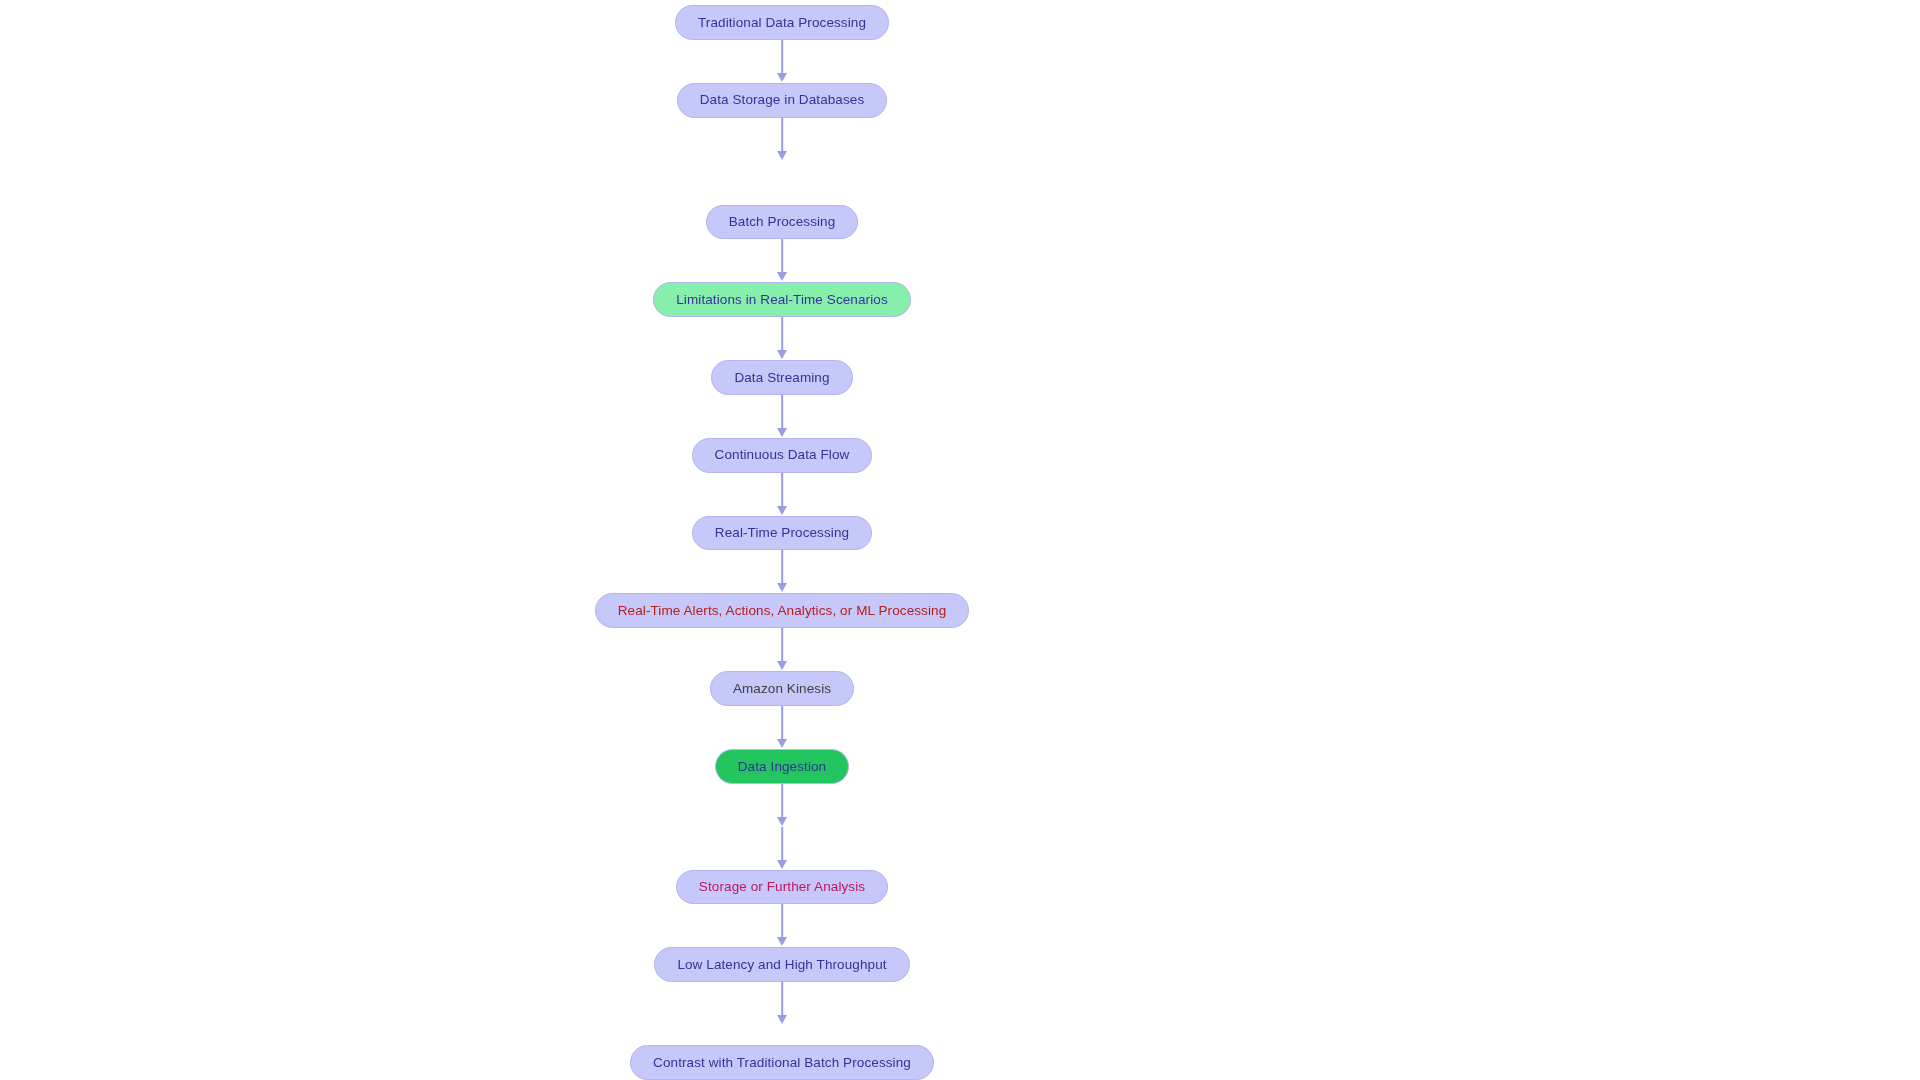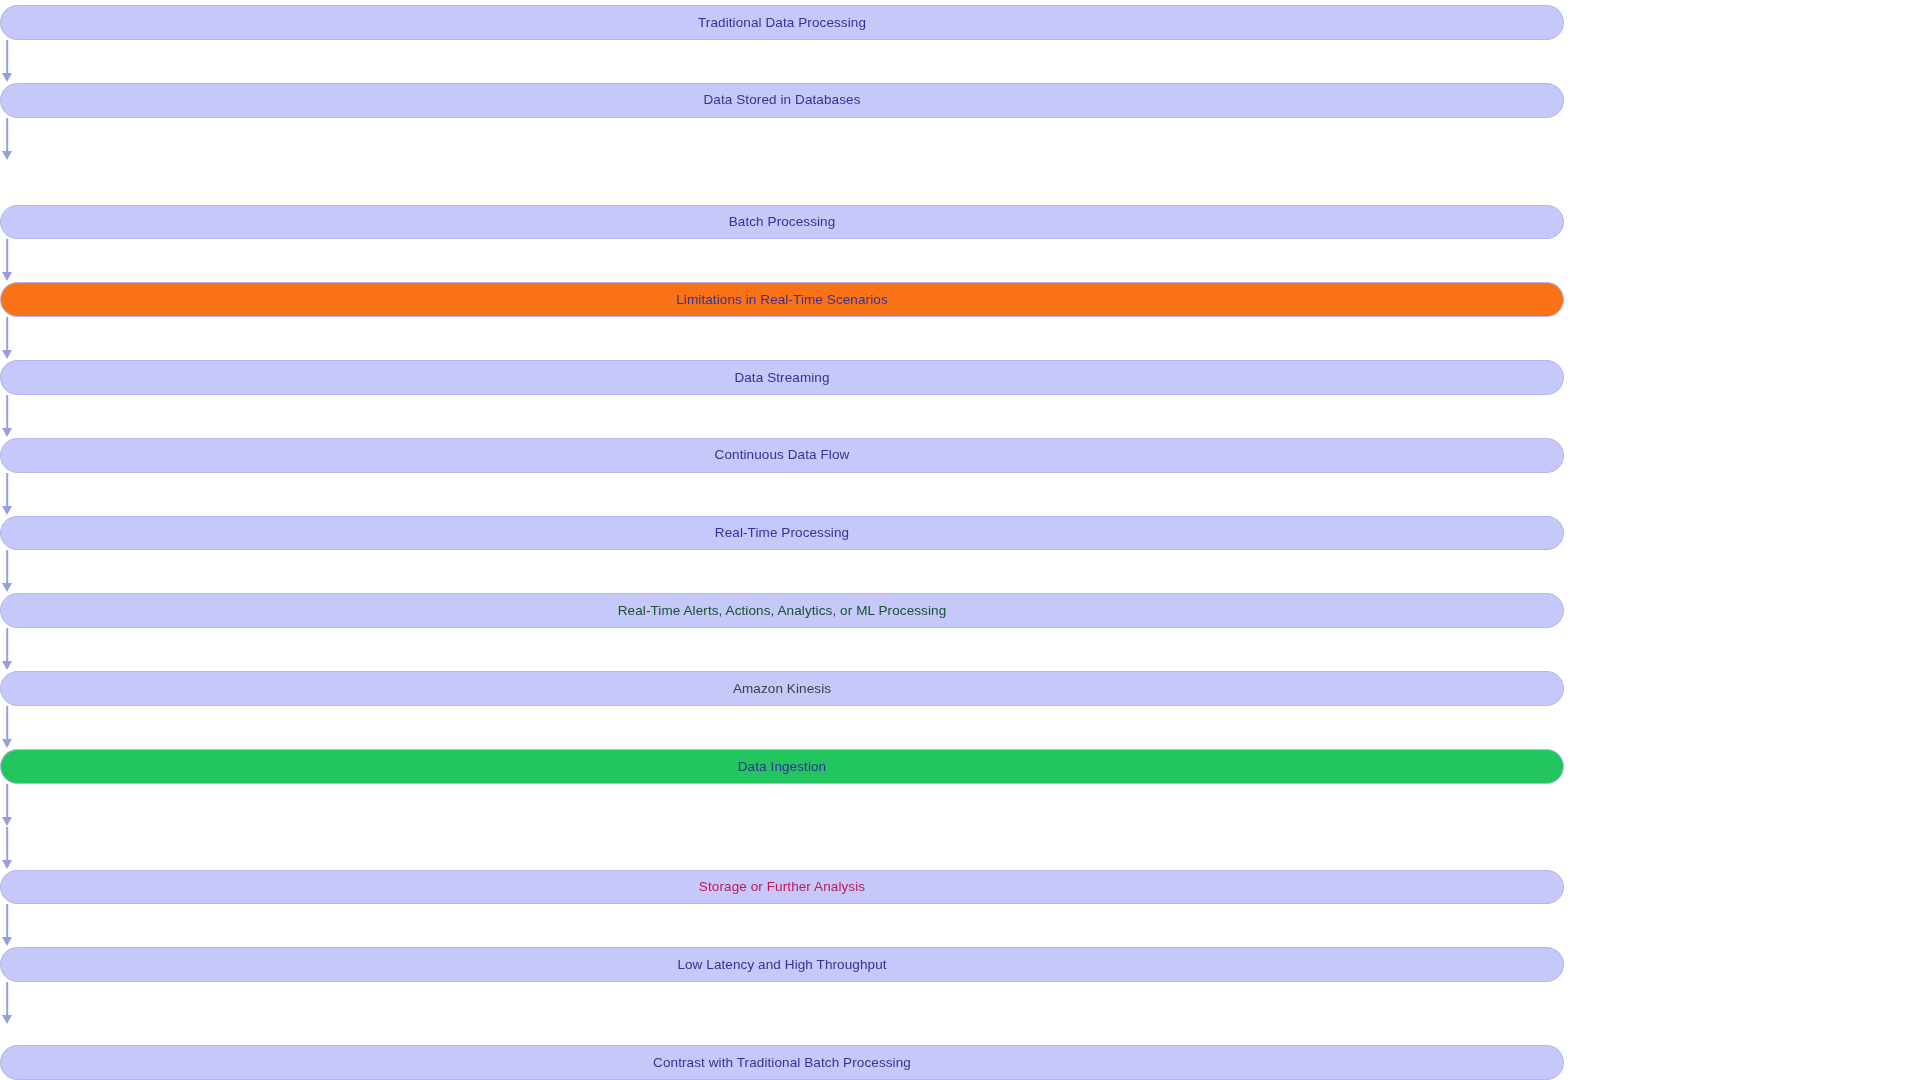--- a/index.html
+++ b/index.html
@@ -24,20 +24,21 @@
 
   
   .flow-column {
     position: absolute;
     left: 0;
     top: 0;
     width: 1564px;
     height: 1080px;
     display: flex;
     flex-direction: column;
+    align-items: center;
   }
 
   .flow-node {
     box-sizing: border-box;
     background: #c5c8f8;
     border: 1px solid #b2b5ef;
     border-radius: 18px;
     height: 36px;
     display: flex;
     align-items: center;
@@ -84,51 +85,51 @@
 
 <div id="flow-canvas" style="background: rgb(255, 255, 255);">
   <div class="flow-column" id="flow-column">
 
   <div style="height: 5px; flex: 0 0 auto;"></div>
       <div class="flow-node" style="background: rgb(197, 200, 248); border-color: rgb(178, 181, 239); color: rgb(51, 51, 153);">Traditional Data Processing</div>
       <div class="flow-connector">
         <div class="conn-line" style="background: rgb(154, 157, 224);"></div>
         <div class="conn-arrow" style="border-top-color: rgb(154, 157, 224);"></div>
       </div>
-      <div class="flow-node" style="background: rgb(197, 200, 248); border-color: rgb(178, 181, 239); color: rgb(51, 51, 153);">Data Stored in Databases</div>
+      <div class="flow-node" style="background: rgb(197, 200, 248); border-color: rgb(178, 181, 239); color: rgb(51, 51, 153);">Data Storage in Databases</div>
       <div class="flow-connector">
         <div class="conn-line" style="background: rgb(154, 157, 224);"></div>
         <div class="conn-arrow" style="border-top-color: rgb(154, 157, 224);"></div>
       </div>
       <div class="flow-node" style="background: rgb(197, 200, 248); border-color: rgb(178, 181, 239); color: rgb(51, 51, 153); margin-top: 44px;">Batch Processing</div>
       <div class="flow-connector">
         <div class="conn-line" style="background: rgb(154, 157, 224);"></div>
         <div class="conn-arrow" style="border-top-color: rgb(154, 157, 224);"></div>
       </div>
-      <div class="flow-node" style="background: #f97316; border-color: rgb(178, 181, 239); color: rgb(51, 51, 153);">Limitations in Real-Time Scenarios</div>
+      <div class="flow-node" style="background: #86efac; border-color: rgb(178, 181, 239); color: rgb(51, 51, 153);">Limitations in Real-Time Scenarios</div>
       <div class="flow-connector">
         <div class="conn-line" style="background: rgb(154, 157, 224);"></div>
         <div class="conn-arrow" style="border-top-color: rgb(154, 157, 224);"></div>
       </div>
       <div class="flow-node" style="background: rgb(197, 200, 248); border-color: rgb(178, 181, 239); color: rgb(51, 51, 153);">Data Streaming</div>
       <div class="flow-connector">
         <div class="conn-line" style="background: rgb(154, 157, 224);"></div>
         <div class="conn-arrow" style="border-top-color: rgb(154, 157, 224);"></div>
       </div>
       <div class="flow-node" style="background: rgb(197, 200, 248); border-color: rgb(178, 181, 239); color: rgb(51, 51, 153);">Continuous Data Flow</div>
       <div class="flow-connector">
         <div class="conn-line" style="background: rgb(154, 157, 224);"></div>
         <div class="conn-arrow" style="border-top-color: rgb(154, 157, 224);"></div>
       </div>
       <div class="flow-node" style="background: rgb(197, 200, 248); border-color: rgb(178, 181, 239); color: rgb(51, 51, 153);">Real-Time Processing</div>
       <div class="flow-connector">
         <div class="conn-line" style="background: rgb(154, 157, 224);"></div>
         <div class="conn-arrow" style="border-top-color: rgb(154, 157, 224);"></div>
       </div>
-      <div class="flow-node" style="background: rgb(197, 200, 248); border-color: rgb(178, 181, 239); color: #14532d;">Real-Time Alerts, Actions, Analytics, or ML Processing</div>
+      <div class="flow-node" style="background: rgb(197, 200, 248); border-color: rgb(178, 181, 239); color: #b91c1c;">Real-Time Alerts, Actions, Analytics, or ML Processing</div>
       <div class="flow-connector">
         <div class="conn-line" style="background: rgb(154, 157, 224);"></div>
         <div class="conn-arrow" style="border-top-color: rgb(154, 157, 224);"></div>
       </div>
       <div class="flow-node" style="background: rgb(197, 200, 248); border-color: rgb(178, 181, 239); color: #404040;">Amazon Kinesis</div>
       <div class="flow-connector">
         <div class="conn-line" style="background: rgb(154, 157, 224);"></div>
         <div class="conn-arrow" style="border-top-color: rgb(154, 157, 224);"></div>
       </div>
       <div class="flow-node" style="background: #22c55e; border-color: rgb(178, 181, 239); color: rgb(51, 51, 153);">Data Ingestion</div>

